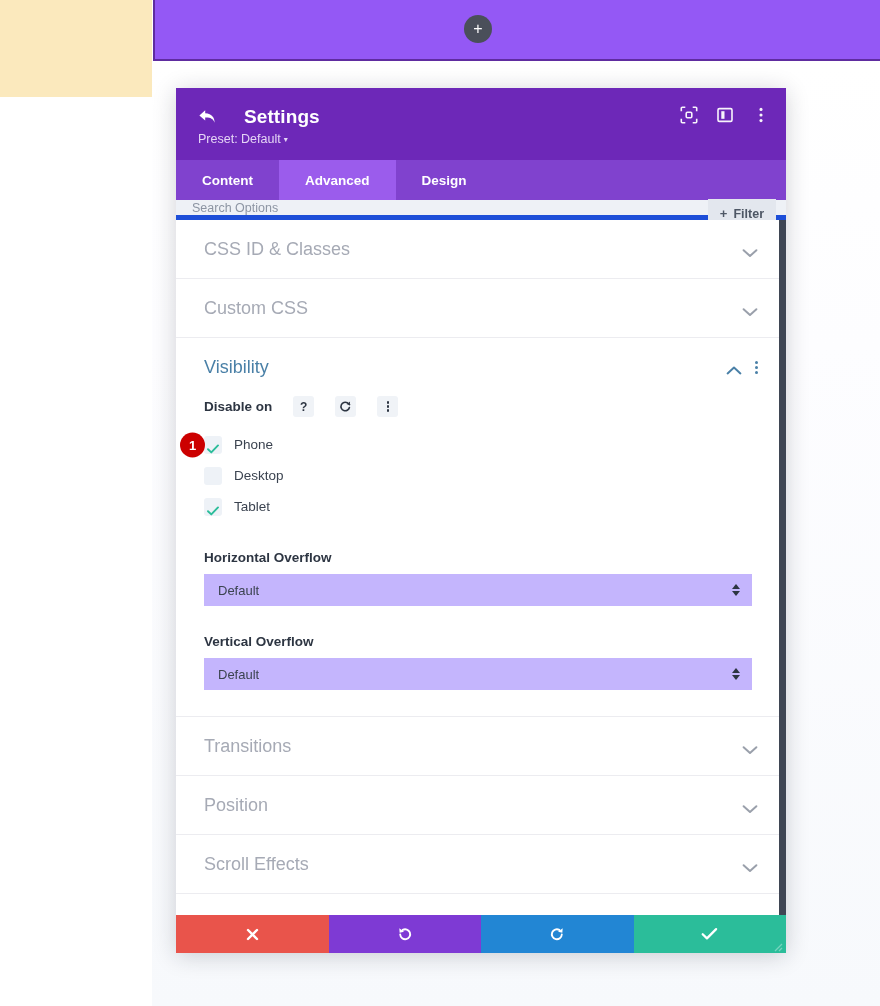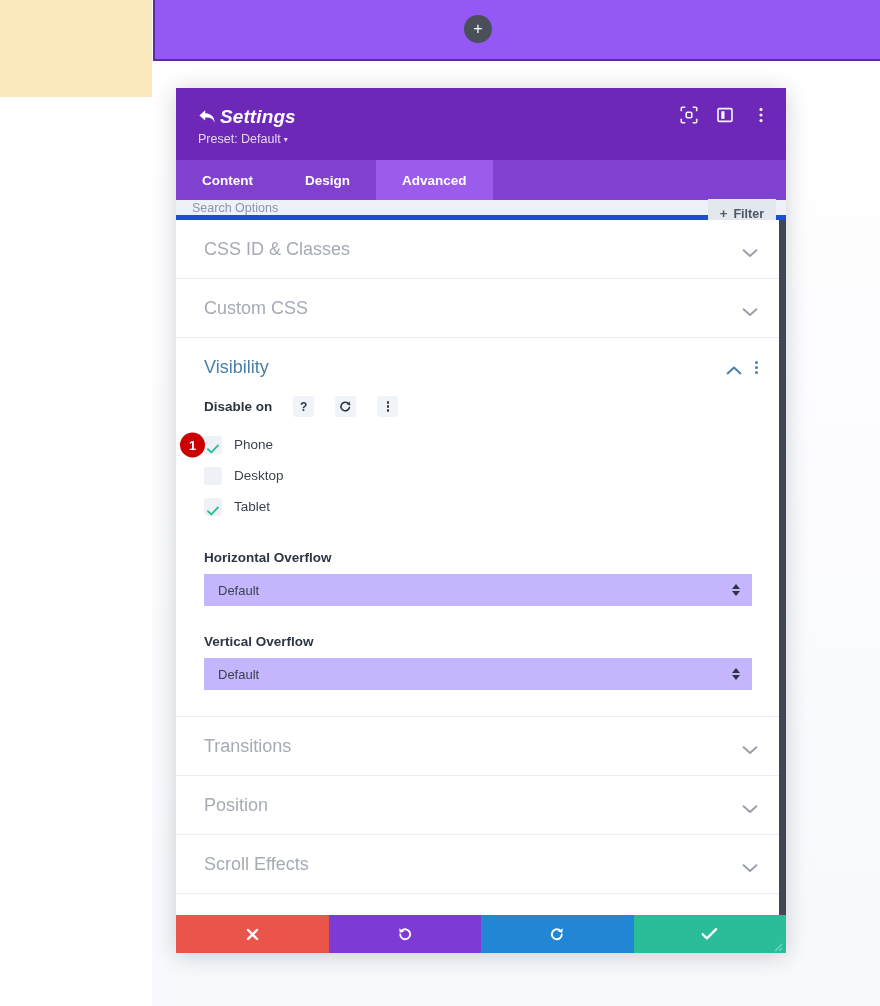--- a/index.html
+++ b/index.html
@@ -90,22 +90,21 @@
     background: #6d28b8;
     padding: 18px 22px 10px 22px;
     position: relative;
     height: 72px;
     flex: 0 0 auto;
   }
 
   .header-title-row {
     display: flex;
     align-items: center;
-    gap: 4px;
-    font-style: italic;
+    gap: 28px;
   }
 
   .back-arrow {
     width: 18px;
     height: 16px;
     position: relative;
     cursor: pointer;
     flex: 0 0 auto;
   }
 
@@ -509,22 +508,22 @@
           <circle cx="9" cy="3.4" r="1.55" fill="#ffffff"></circle>
           <circle cx="9" cy="9" r="1.55" fill="#ffffff"></circle>
           <circle cx="9" cy="14.6" r="1.55" fill="#ffffff"></circle>
         </svg>
       </span>
     </div>
   </div>
 
   <div class="tabs">
     <div class="tab">Content</div>
+    <div class="tab active">Advanced</div>
     <div class="tab">Design</div>
-    <div class="tab active">Advanced</div>
   </div>
 
   <div class="search-row">
     <input class="search-input" type="text" placeholder="Search Options" style="">
     <button class="filter-btn">
       <span class="filter-plus">+</span>
       <span>Filter</span>
     </button>
   </div>
 

